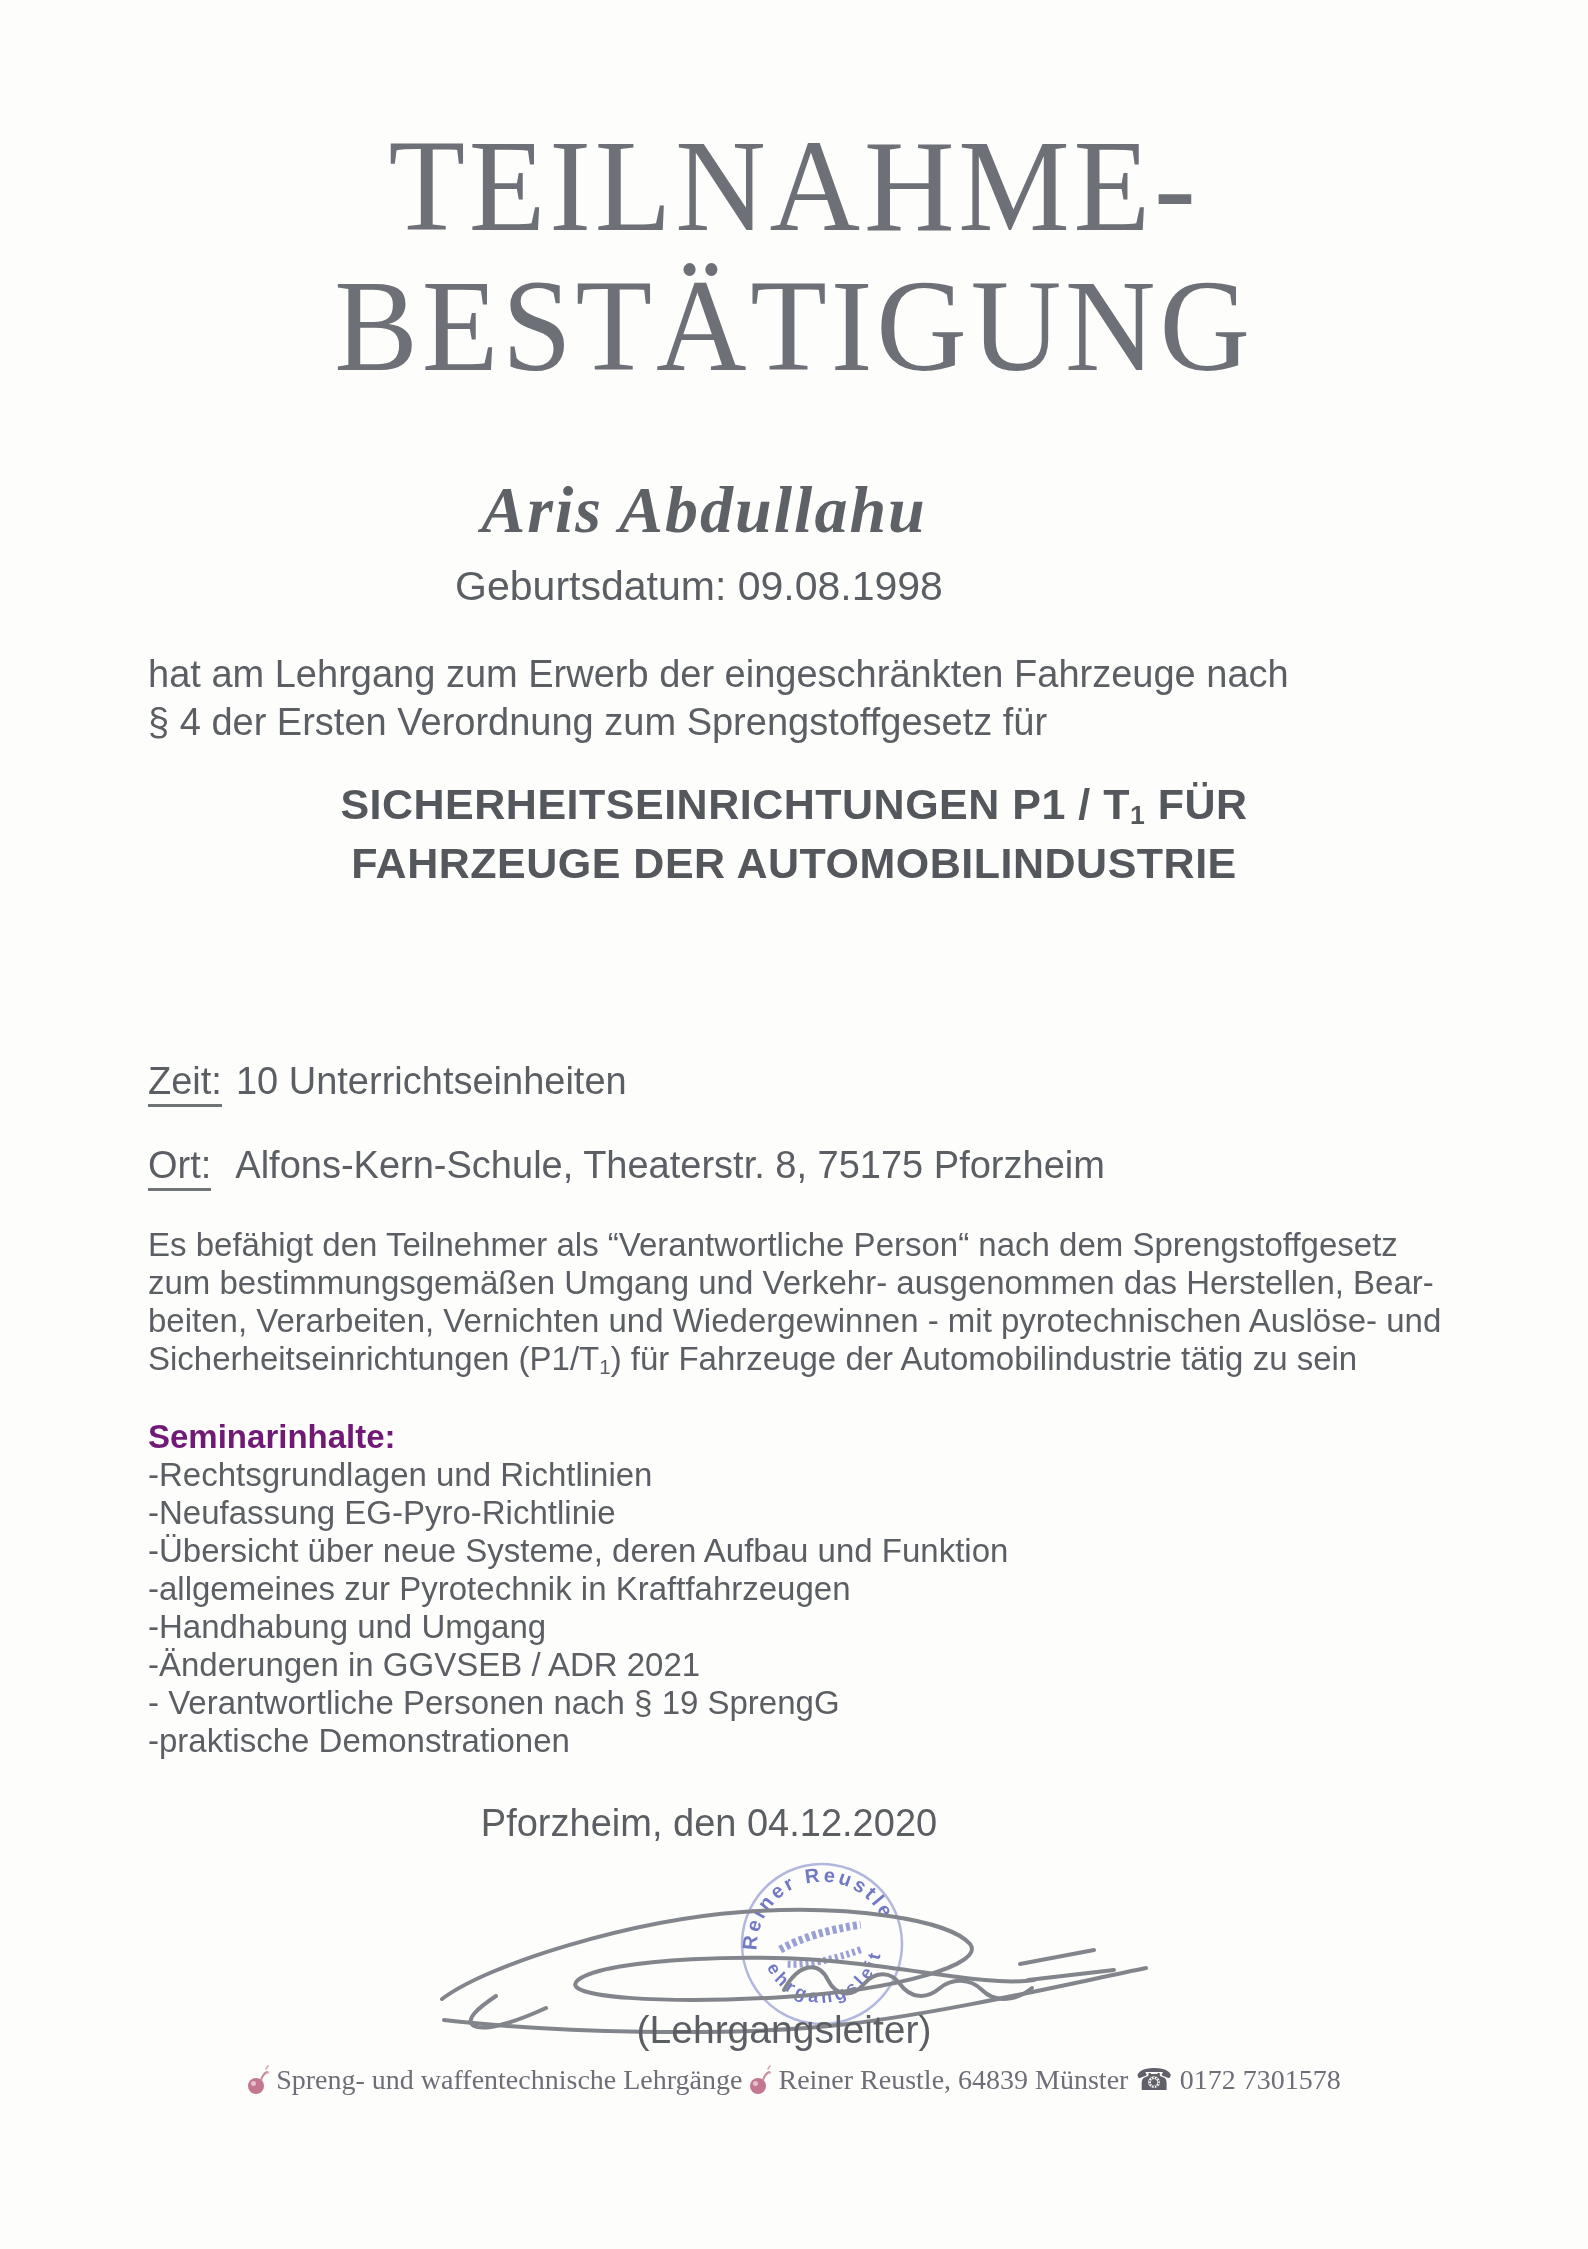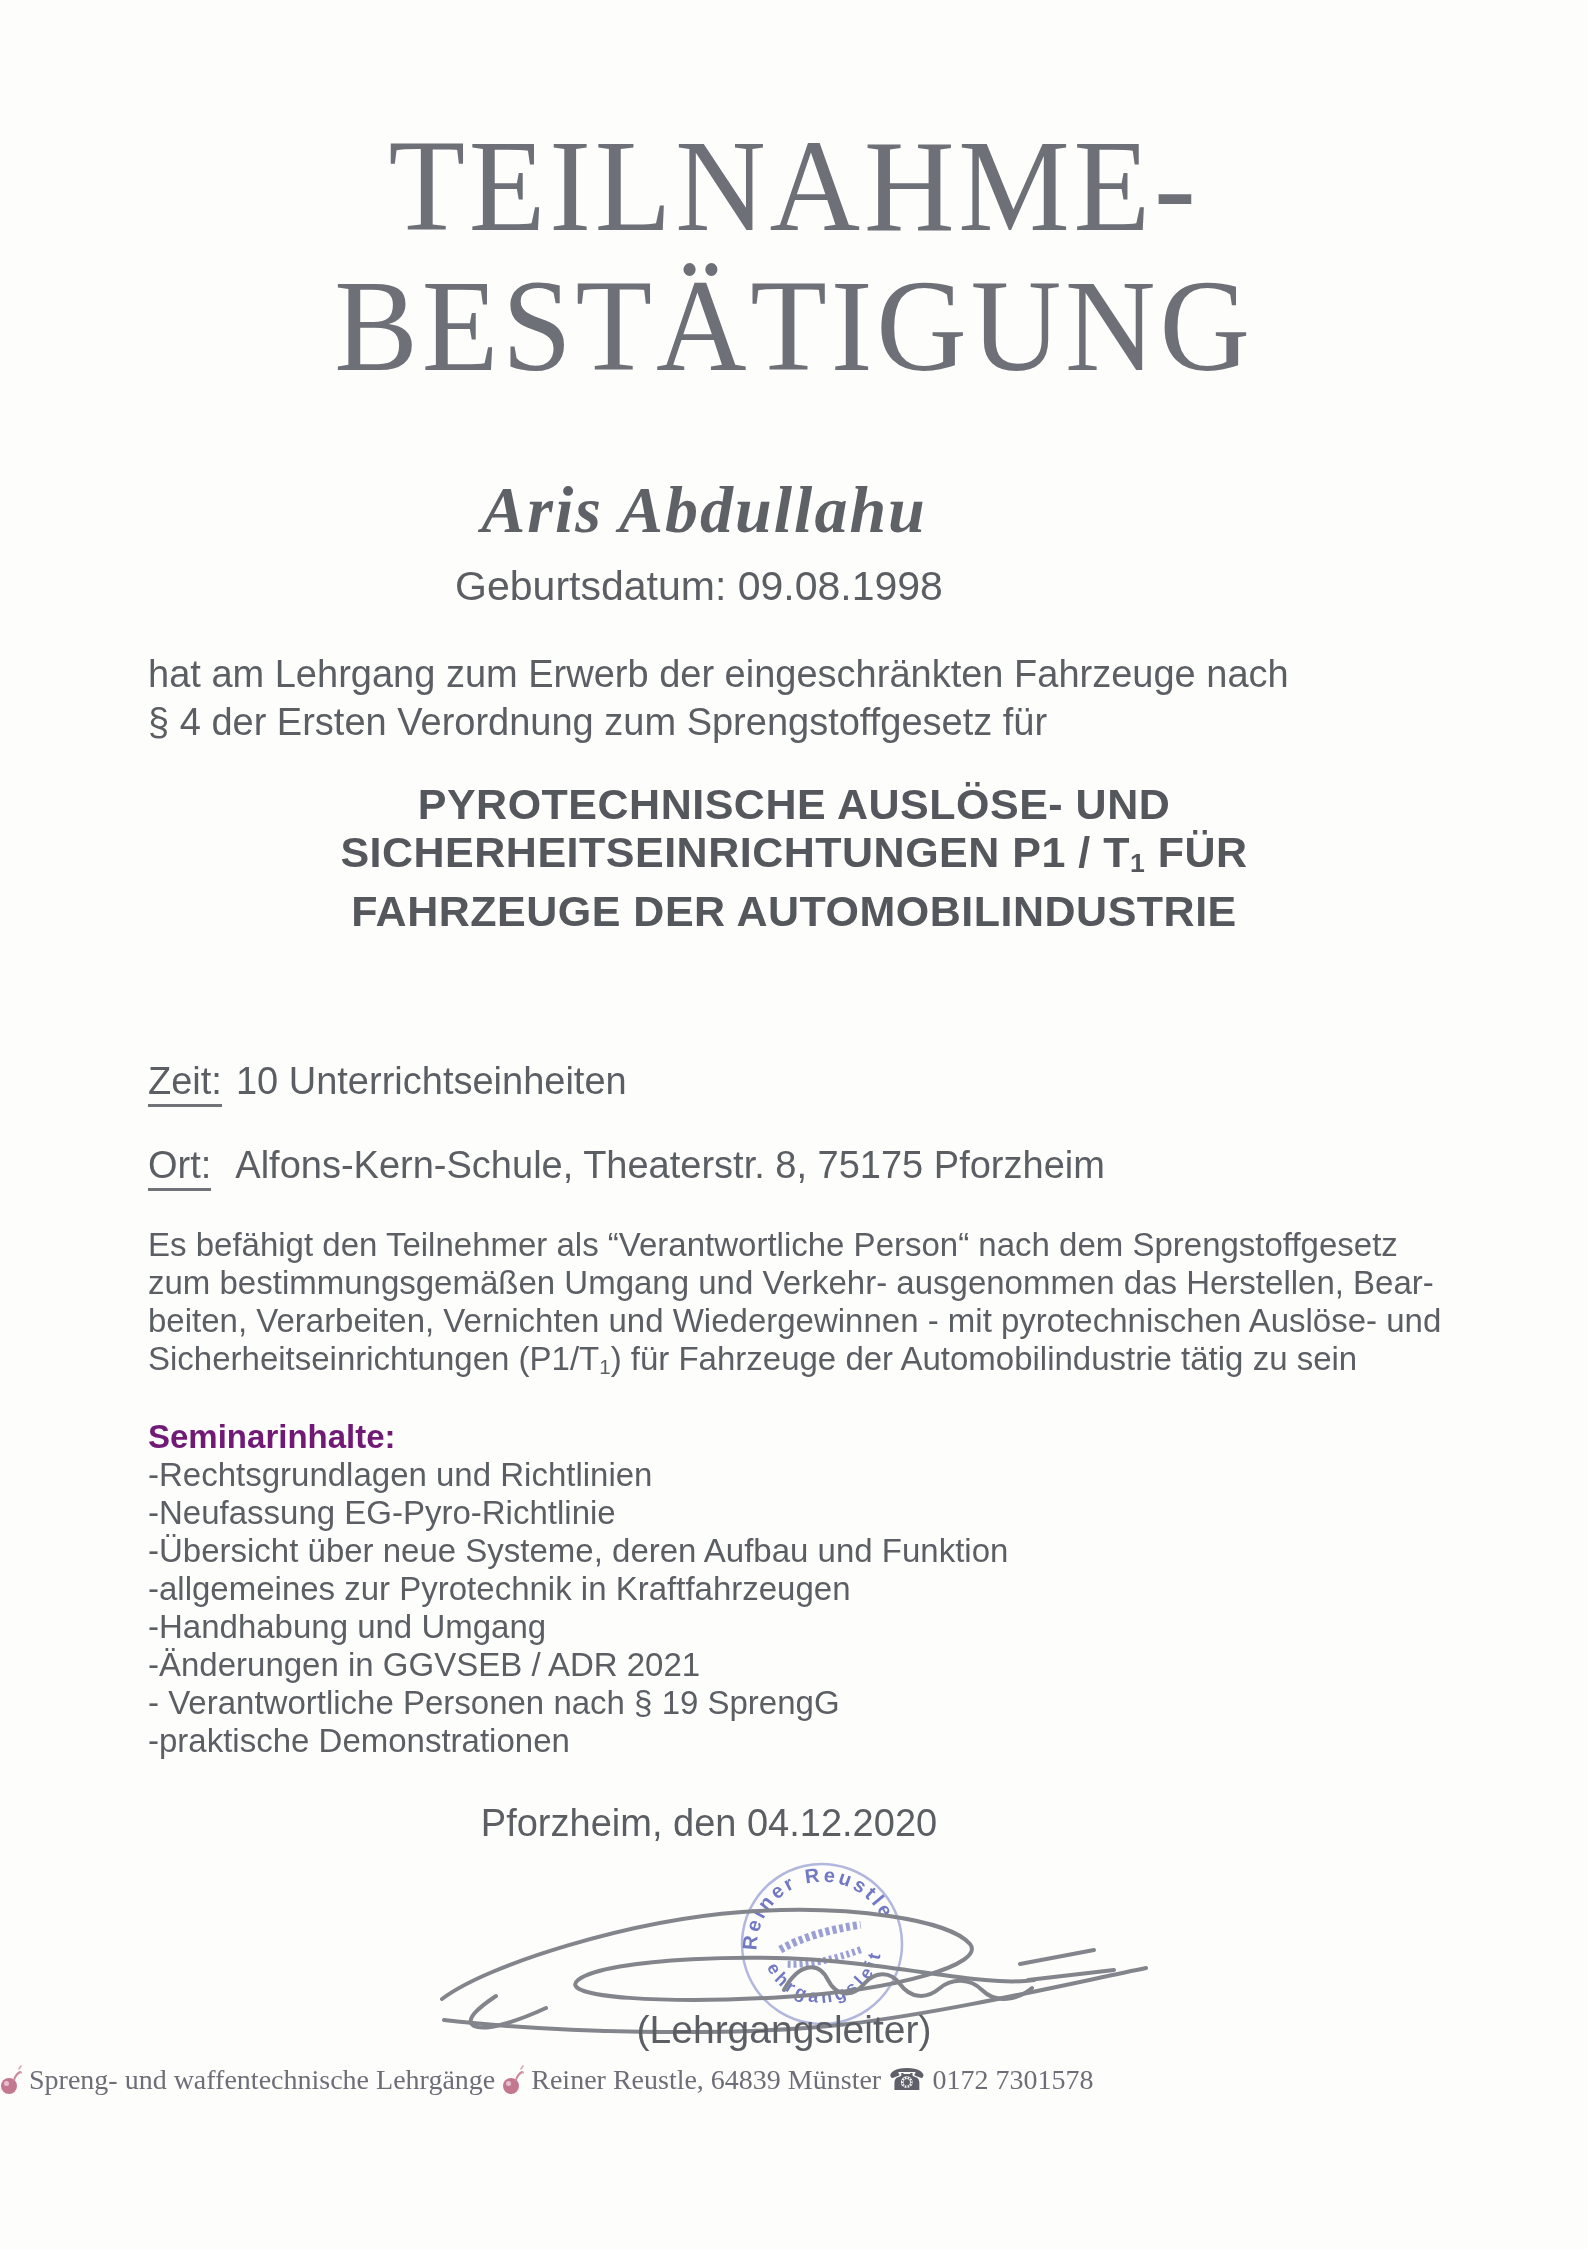--- a/index.html
+++ b/index.html
@@ -78,21 +78,21 @@
   .signature-svg{position:absolute;left:428px;top:1868px;width:732px;height:206px;}
   .stamp-svg{position:absolute;left:732px;top:1854px;width:180px;height:180px;transform:rotate(-13deg);opacity:.92;}
   .signer-role{
     position:absolute;top:2008px;left:0;right:0;
     text-align:center;font-size:39px;color:#5b5f64;
     transform:translateX(-10px);
   }
   
   .footer{
     position:absolute;top:2062px;left:0;right:0;
-    display:flex;justify-content:flex-start;align-items:center;gap:7px;
+    display:flex;justify-content:center;align-items:center;gap:7px;
     font-family:"Liberation Serif","DejaVu Serif","DejaVu Sans",serif;
     font-size:28px;color:#6e6e78;
   }
   .fc-icon{display:inline-block;width:22px;height:30px;}
   .phone-glyph{font-family:"DejaVu Sans",sans-serif;font-size:30px;color:#60606a;}
 </style>
 </head>
 <body>
 
 <div class="page">
@@ -104,21 +104,20 @@
 
   <div class="participant-name">Aris Abdullahu</div>
   <div class="birthdate">Geburtsdatum: 09.08.1998</div>
 
   <div class="intro">
     <div>hat am Lehrgang zum Erwerb der eingeschränkten Fahrzeuge nach</div>
     <div>§ 4 der Ersten Verordnung zum Sprengstoffgesetz für</div>
   </div>
 
   <div class="course-title">
-    <div>PYROTECHNISCHE AUSLÖSE- UND</div>
     <div><span>SICHERHEITSEINRICHTUNGEN P1 / T</span><span class="sub">1</span><span> FÜR</span></div>
     <div>FAHRZEUGE DER AUTOMOBILINDUSTRIE</div>
   </div>
 
 
   <div class="kv kv-zeit">
     <span class="label">Zeit:</span><span>10 Unterrichtseinheiten</span>
   </div>
   <div class="kv kv-ort">
     <span class="label">Ort:</span><span>Alfons-Kern-Schule, Theaterstr. 8, 75175 Pforzheim</span>

